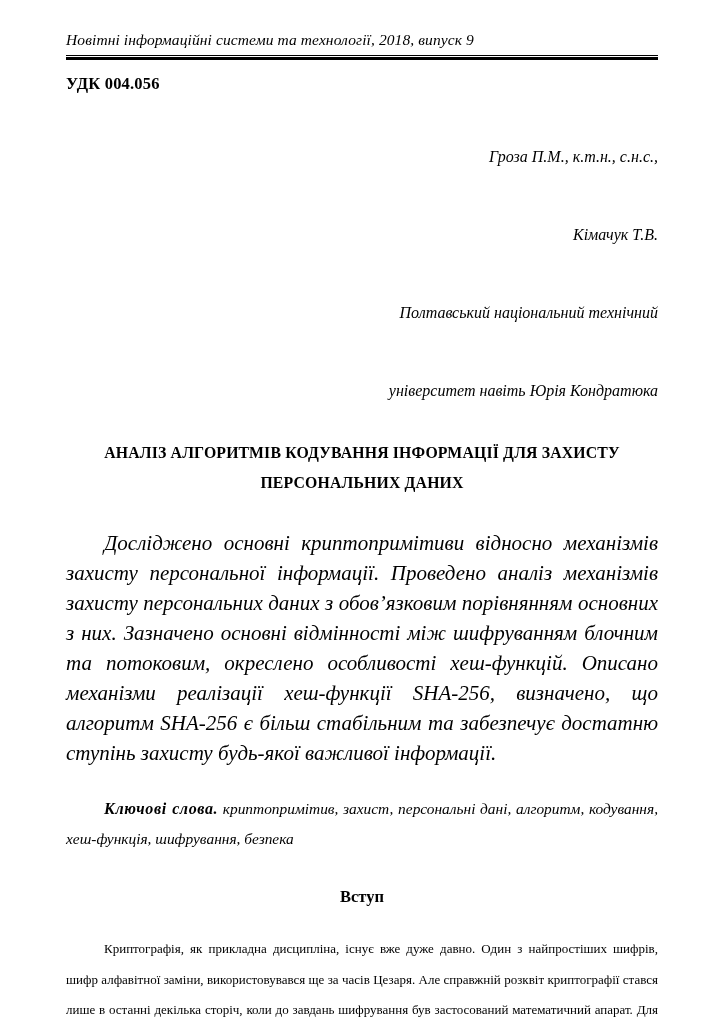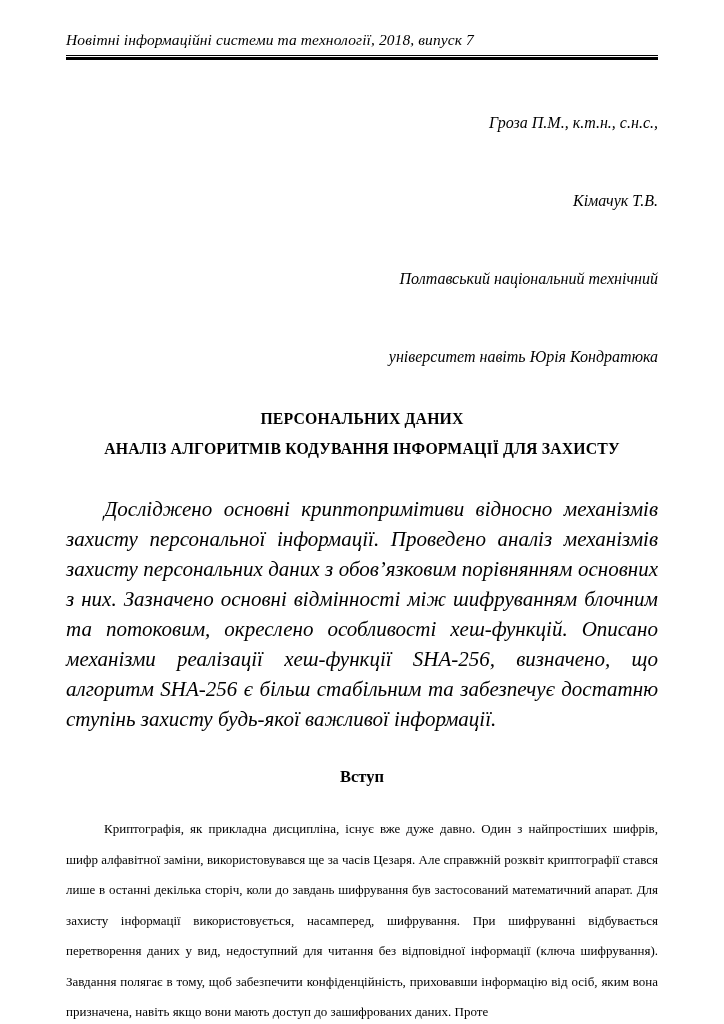--- a/index.html
+++ b/index.html
@@ -126,38 +126,42 @@
     text-indent: 38px;
     hyphens: none;
   }
 </style>
 </head>
 <body>
 
 <div class="page">
   <div class="content">
 
-    <div class="running-head">Новітні інформаційні системи та технології, 2018, випуск 7</div>
+    <div class="running-head">Новітні інформаційні системи та технології, 2018, випуск 9</div>
 
     <div class="head-rule"></div>
 
+    <div class="udk">УДК 004.056</div>
 
     <div class="authors">
       <span class="line">Гроза П.М., к.т.н., с.н.с.,</span>
       <span class="line">Кімачук Т.В.</span>
       <span class="line">Полтавський національний технічний</span>
       <span class="line">університет навіть Юрія Кондратюка</span>
     </div>
 
     <h1 class="doc-title">
+      <span class="line">АНАЛІЗ АЛГОРИТМІВ КОДУВАННЯ ІНФОРМАЦІЇ ДЛЯ ЗАХИСТУ</span>
       <span class="line">ПЕРСОНАЛЬНИХ ДАНИХ</span>
-      <span class="line">АНАЛІЗ АЛГОРИТМІВ КОДУВАННЯ ІНФОРМАЦІЇ ДЛЯ ЗАХИСТУ</span>
     </h1>
 
     <p class="abstract">Досліджено основні криптопримітиви відносно механізмів захисту персональної інформації. Проведено аналіз механізмів захисту персональних даних з обов’язковим порівнянням основних з них. Зазначено основні відмінності між шифруванням блочним та потоковим, окреслено особливості хеш-функцій. Описано механізми реалізації хеш-функції SHA-256, визначено, що алгоритм SHA-256 є більш стабільним та забезпечує достатню ступінь захисту будь-якої важливої інформації.</p>
 
+    <p class="keywords">
+      <span class="kw-label">Ключові слова.</span><span> криптопримітив, захист, персональні дані, алгоритм, кодування, хеш-функція, шифрування, безпека</span>
+    </p>
 
     <h2 class="section-heading">Вступ</h2>
 
     <p class="body-par">Криптографія, як прикладна дисципліна, існує вже дуже давно. Один з найпростіших шифрів, шифр алфавітної заміни, використовувався ще за часів Цезаря. Але справжній розквіт криптографії стався лише в останні декілька сторіч, коли до завдань шифрування був застосований математичний апарат. Для захисту інформації використовується, насамперед, шифрування. При шифруванні відбувається перетворення даних у вид, недоступний для читання без відповідної інформації (ключа шифрування). Завдання полягає в тому, щоб забезпечити конфіденційність, приховавши інформацію від осіб, яким вона призначена, навіть якщо вони мають доступ до зашифрованих даних. Проте</p>
 
   </div>
 </div>
 
 </body></html>

